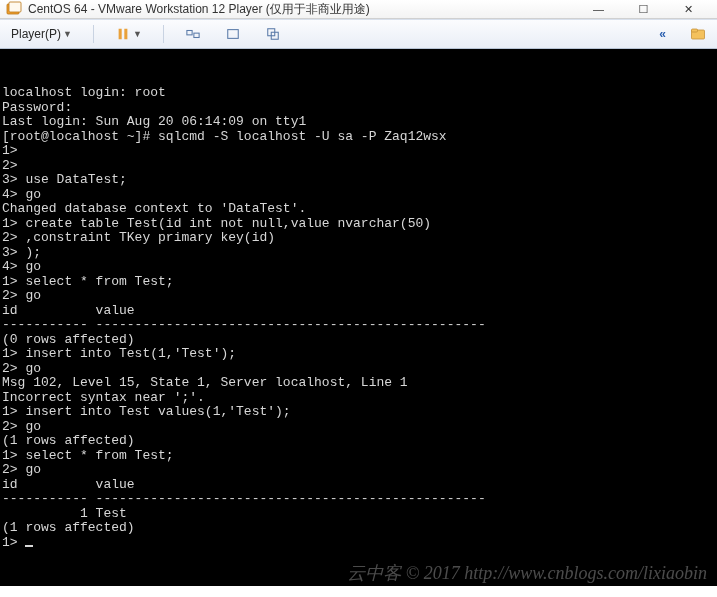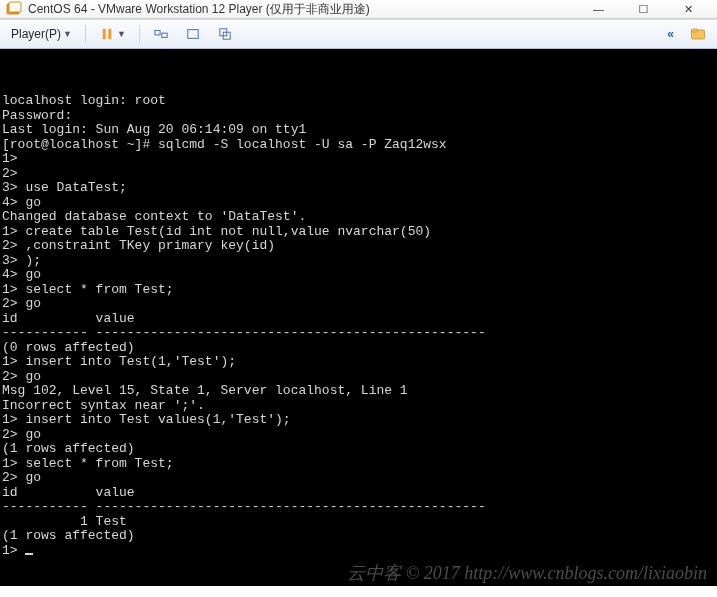--- a/index.html
+++ b/index.html
@@ -40,21 +40,21 @@
     font-family: "Segoe UI Symbol", sans-serif;
   }
   .toolbar {
     height: 30px;
     background: linear-gradient(#fbfcfe,#e9eef6);
     border-top: 1px solid #d8e0ec;
     border-bottom: 1px solid #b7c3d4;
     display: flex;
     align-items: center;
     padding: 0 4px;
-    gap: 2px;
+    gap: 10px;
   }
   .tb-item {
     height: 24px;
     padding: 0 6px;
     display: flex;
     align-items: center;
     font-size: 12px;
     color: #2a2a2a;
     border: 1px solid transparent;
     border-radius: 2px;
@@ -65,21 +65,21 @@
   .tb-spacer { flex: 1; }
   .tb-icon { width: 16px; height: 16px; display:inline-flex; align-items:center; justify-content:center; }
   .terminal {
     background: #000000;
     color: #d7d7d7;
     font-family: "Courier New", Consolas, monospace;
     font-size: 13px;
     line-height: 14.5px;
     width: 100%;
     height: calc(100% - 60px);
-    padding: 16px 0 0 2px;
+    padding: 8px 0 0 2px;
     white-space: pre;
     letter-spacing: 0;
     position: relative;
   }
   .terminal .line { white-space: pre; }
   .cursor {
     display: inline-block;
     width: 8px; height: 2px; background: #d7d7d7;
     vertical-align: -1px;
   }

